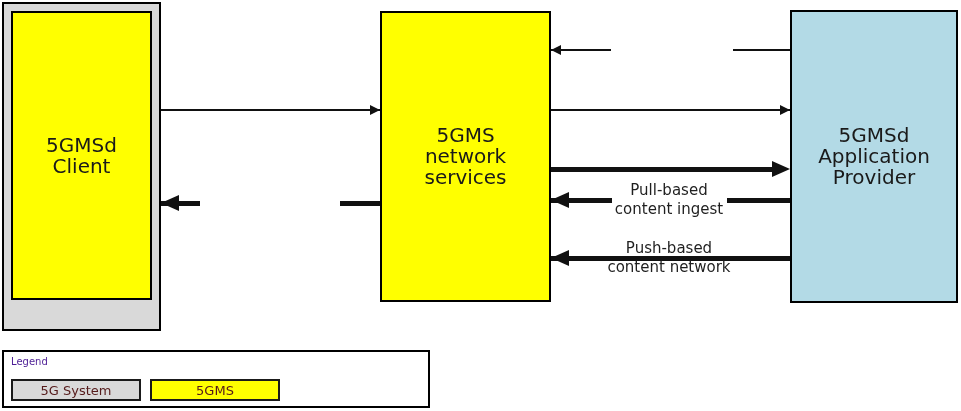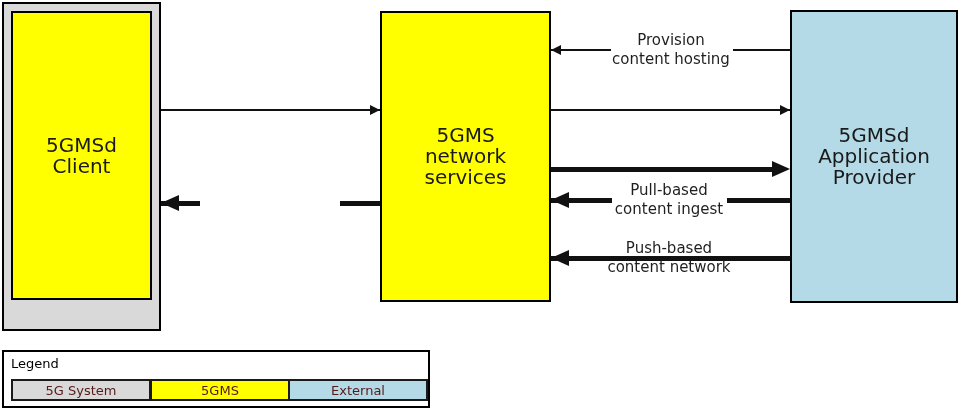--- a/index.html
+++ b/index.html
@@ -58,27 +58,27 @@
     position: absolute;
     left: 2px; top: 350px;
     width: 428px; height: 58px;
     border: 2px solid #000000;
     box-sizing: border-box;
     background: #ffffff;
   }
   .legend-title {
     position: absolute;
     left: 11px; top: 356px;
-    font-size: 13px;
-    color: #000000;
+    font-size: 10px;
+    color: #4c1d95;
   }
   .swatch {
     position: absolute;
     top: 379px;
-    width: 140px; height: 22px;
+    width: 130px; height: 22px;
     border: 2px solid #1a1a1a;
     box-sizing: border-box;
     display: flex;
     align-items: center;
     justify-content: center;
     font-size: 13px;
   }
 </style>
 </head>
 <body>
@@ -101,22 +101,20 @@
   <div class="node node-center" style="left: 790px; top: 10px; width: 168px; height: 293px; background: rgb(179, 218, 230);">
     <span class="node-label">5GMSd
 Application
 Provider</span>
   </div>
 
   <div class="edge">
     <div class="line thin" style="left:551px; top:49px; width:60px;"></div>
     <div class="line thin" style="left:733px; top:49px; width:57px;"></div>
     <div class="ah ah-thin-left" style="left:551px; top:45px;"></div>
-    <div class="edge-label" style="left:671px; top:50px;">Provision
-content hosting</div>
   </div>
 
   <div class="edge">
     <div class="line thin" style="left:161px; top:109px; width:219px;"></div>
     <div class="ah ah-thin-right" style="left:370px; top:105px;"></div>
   </div>
 
   <div class="edge">
     <div class="line thin" style="left:551px; top:109px; width:239px;"></div>
     <div class="ah ah-thin-right" style="left:780px; top:105px;"></div>
@@ -150,17 +148,14 @@
 
   <div class="legend-box"></div>
   <div class="legend-title">Legend</div>
 
   <div class="swatch" style="left: 11px; background: rgb(217, 217, 217);">
     <span style="color: rgb(85, 26, 26);">5G System</span>
   </div>
   <div class="swatch" style="left: 150px; background: rgb(255, 255, 0);">
     <span style="color: rgb(85, 26, 26);">5GMS</span>
   </div>
-  <div class="swatch" style="left: 288px; background: rgb(179, 218, 230);">
-    <span style="color: rgb(85, 26, 26);">External</span>
-  </div>
 
 </div>
 
 </body></html>

